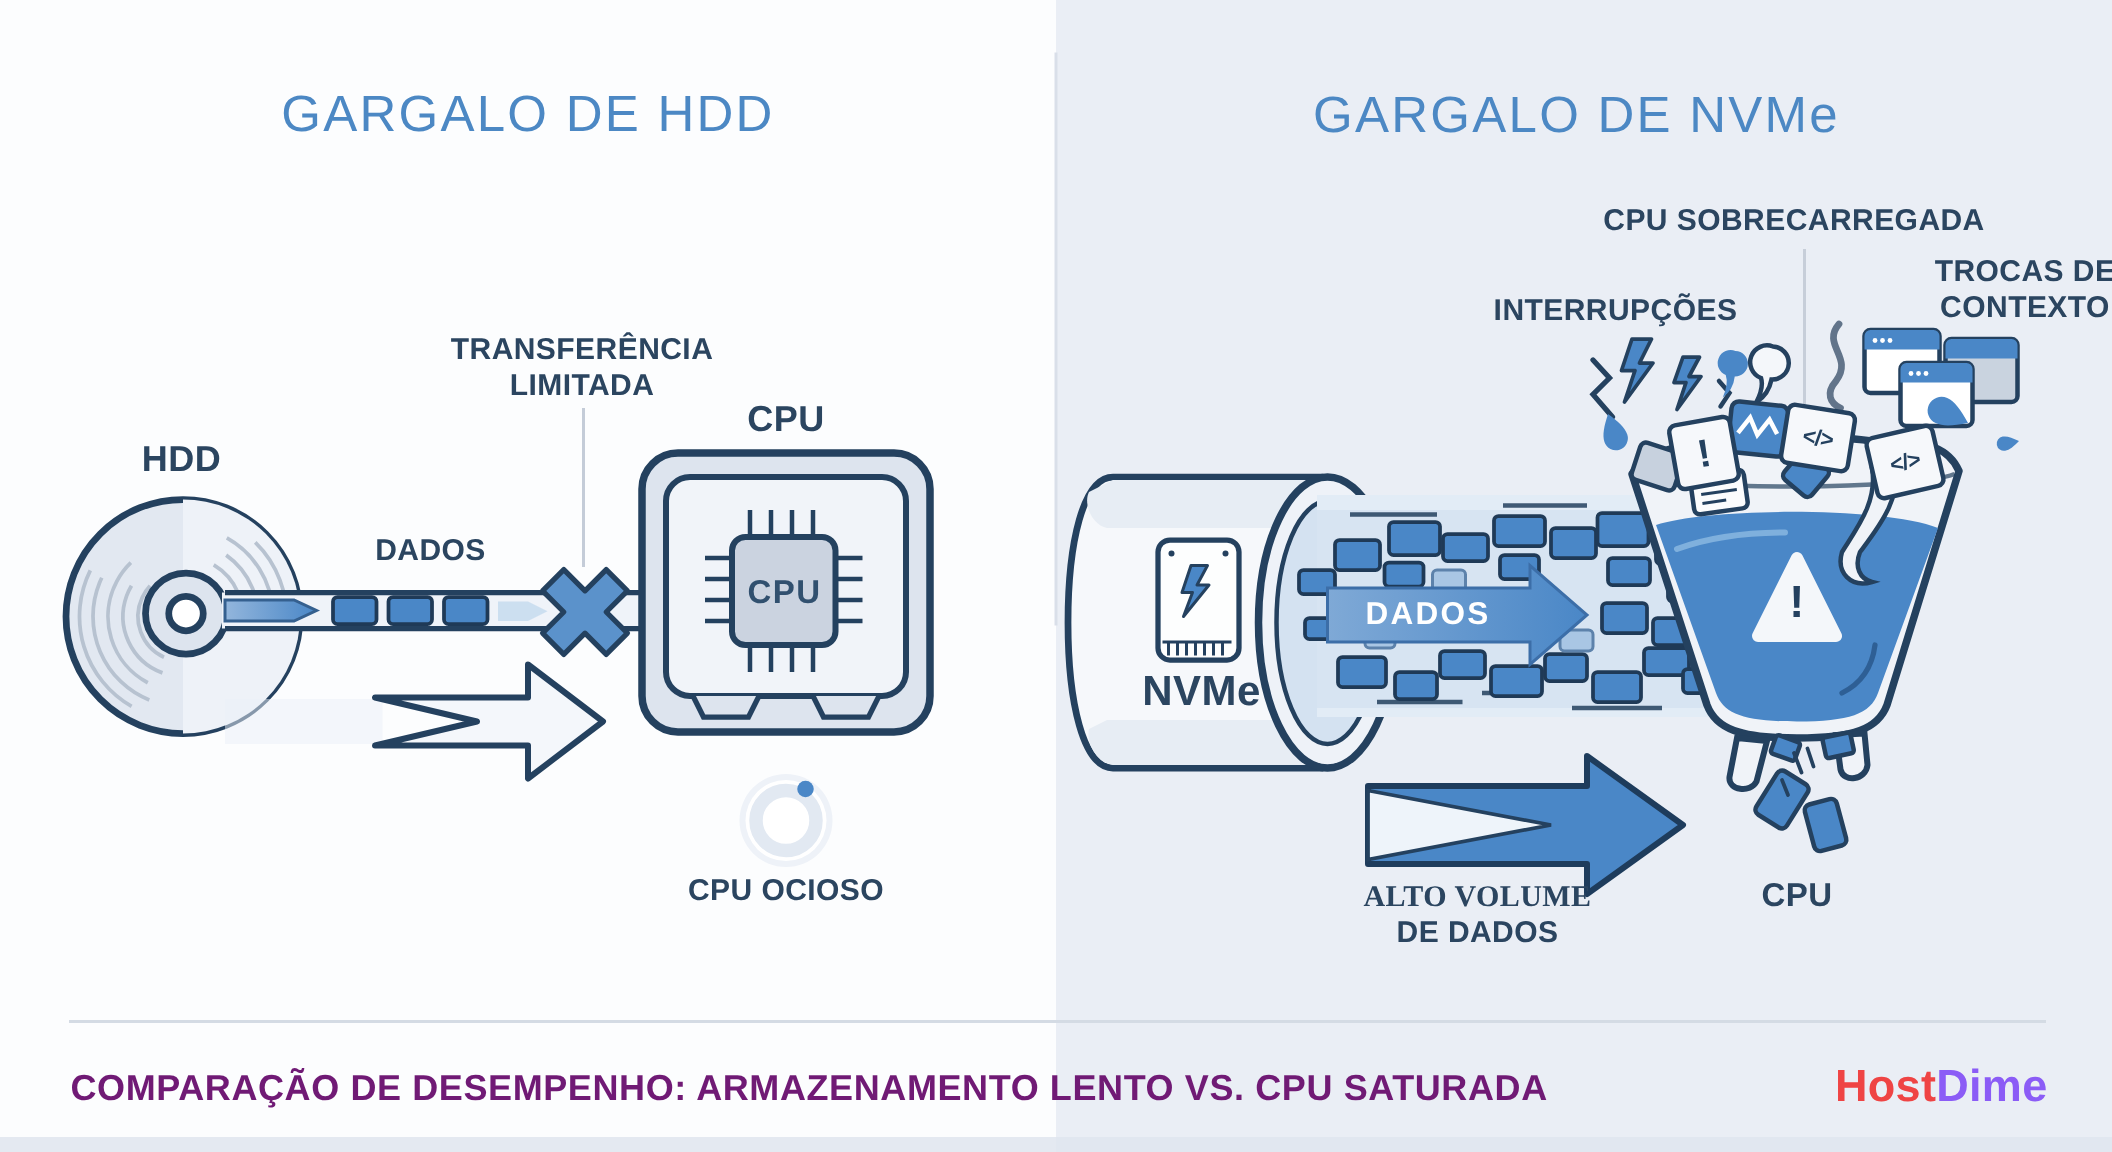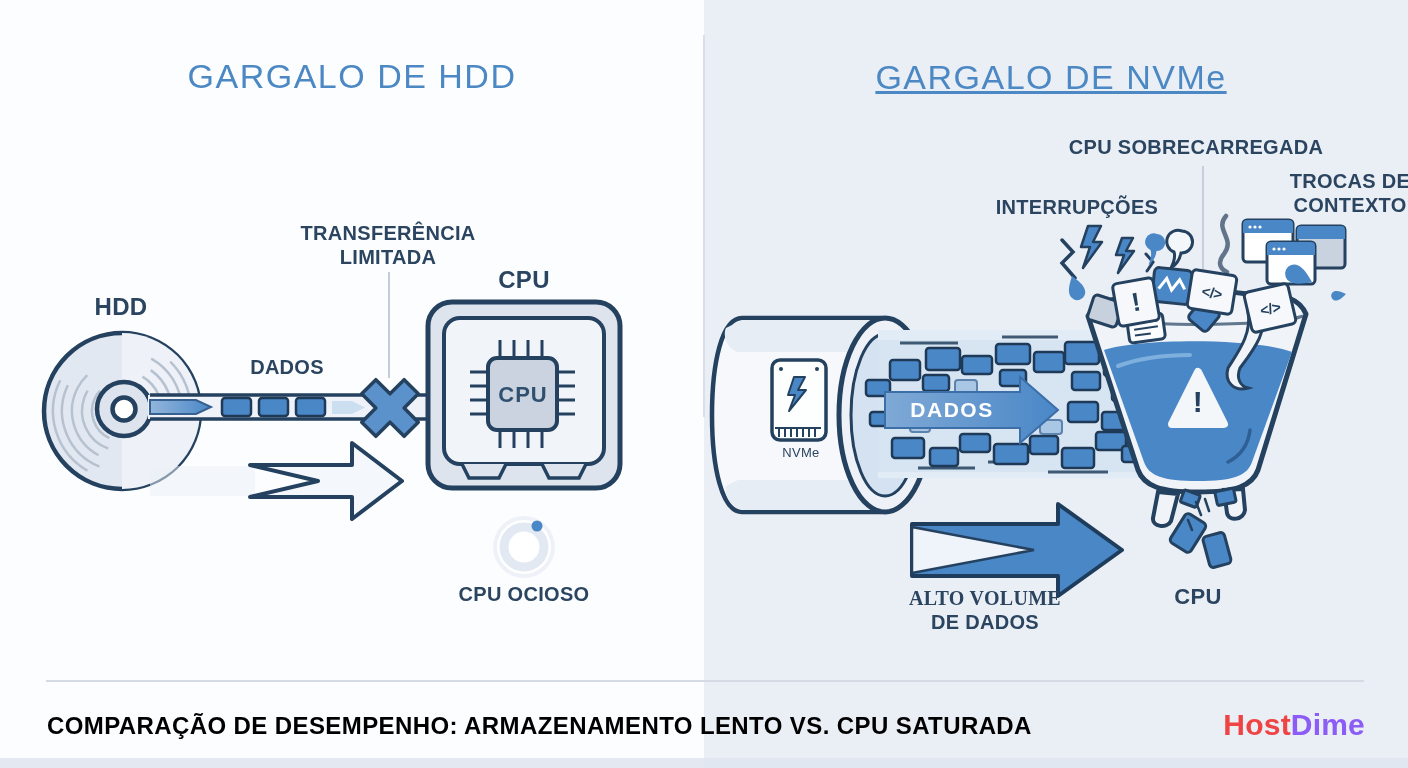--- a/index.html
+++ b/index.html
@@ -17,21 +17,21 @@
   .lbl24{font-size:24px;}
   .two-line{line-height:24px;}
   .chip-text{font-size:22px;color:#31506f;letter-spacing:1px;}
   .dados-white{color:#ffffff;font-weight:700;font-size:21px;letter-spacing:1.5px;}
   .warn-glyph{font-size:30px;font-weight:800;color:#24415f;}
   .tile{position:absolute;display:flex;align-items:center;justify-content:center;
         background:#f6f8fb;border:3px solid #24415f;border-radius:6px;
         color:#24415f;font-weight:800;box-sizing:border-box;}
   .tile-code{font-size:15px;font-weight:700;letter-spacing:-.5px;}
   .tile-exc{font-size:26px;}
-  .caption{position:absolute;left:47px;top:712px;font-size:24px;font-weight:600;color:#000000;letter-spacing:.4px;white-space:nowrap;}
+  .caption{position:absolute;left:47px;top:712px;font-size:24px;font-weight:600;color:#701a75;letter-spacing:.4px;white-space:nowrap;}
   .brand{position:absolute;top:708px;right:43px;font-size:30px;font-weight:700;letter-spacing:.2px;white-space:nowrap;}
   .brand .p1{color:#ef4444;}
   .brand .p2{color:#8b5cf6;}
   .divider{position:absolute;left:46px;top:680px;width:1318px;height:2px;background:#d4dbe4;}
   .seam{position:absolute;left:703px;top:35px;width:2px;height:382px;background:#d9dfe9;}
 </style>
 </head>
 <body>
 
 <div class="stage">
@@ -286,39 +286,39 @@
       <rect x="1192" y="304" width="24" height="24" rx="4" fill="#4a87c7" stroke="#24415f" stroke-width="3" transform="rotate(40 1204 316)"></rect>
     </g>
 
     <g>
       <polygon points="912,524 1058,524 1058,504 1122,550 1058,596 1058,576 912,576" fill="#4a87c7" stroke="#1e3c5c" stroke-width="4" stroke-linejoin="round"></polygon>
       <polygon points="912,527 1034,550 912,573" fill="#eef4fa" stroke="#24415f" stroke-width="2.5"></polygon>
     </g>
   </svg>
 
   <div class="txt title" style="left:352px;top:57px;">GARGALO DE HDD</div>
-  <div class="txt title" style="left:1051px;top:58px;text-decoration:underline;">GARGALO DE NVMe</div>
+  <div class="txt title" style="left:1051px;top:58px;">GARGALO DE NVMe</div>
 
   <div class="txt lbl20 two-line" style="left:388px;top:221px;">
     <span style="display:block;">TRANSFERÊNCIA</span>
     <span style="display:block;">LIMITADA</span>
   </div>
   <div class="txt lbl24" style="left:524px;top:266px;">CPU</div>
   <div class="txt lbl24" style="left:121px;top:293px;">HDD</div>
   <div class="txt lbl20" style="left:287px;top:356px;">DADOS</div>
   <div class="txt chip-text" style="left:523px;top:382px;">CPU</div>
   <div class="txt lbl20" style="left:524px;top:583px;">CPU OCIOSO</div>
 
   <div class="txt lbl20" style="left:1196px;top:136px;">CPU SOBRECARREGADA</div>
   <div class="txt lbl20" style="left:1077px;top:196px;">INTERRUPÇÕES</div>
   <div class="txt lbl20 two-line" style="left:1350px;top:169px;text-align:center;">
     <span style="display:block;">TROCAS DE</span>
     <span style="display:block;">CONTEXTO</span>
   </div>
-  <div class="txt" style="left:801px;top:445px;font-size:13px;font-weight:400;">NVMe</div>
+  <div class="txt" style="left:801px;top:445px;font-size:28px;font-weight:700;">NVMe</div>
   <div class="txt dados-white" style="left:952px;top:398px;">DADOS</div>
   <div class="txt warn-glyph" style="left:1198px;top:385px;">!</div>
   <div class="txt lbl20 two-line" style="left:985px;top:586px;">
     <span style="display:block;font-family:Liberation Serif, serif;">ALTO VOLUME</span>
     <span style="display:block;">DE DADOS</span>
   </div>
   <div class="txt lbl22" style="left:1198px;top:584px;">CPU</div>
 
   <div class="tile tile-exc" style="left:1114px;top:279px;width:44px;height:46px;transform:rotate(-10deg);">!</div>
   <div class="tile tile-code" style="left:1188px;top:271px;width:48px;height:42px;transform:rotate(9deg);">&lt;/&gt;</div>

